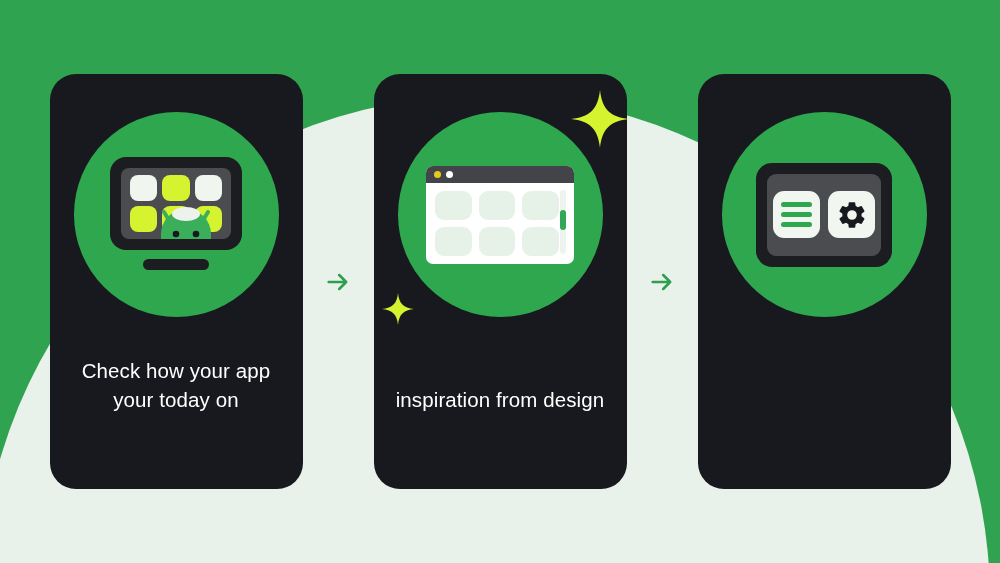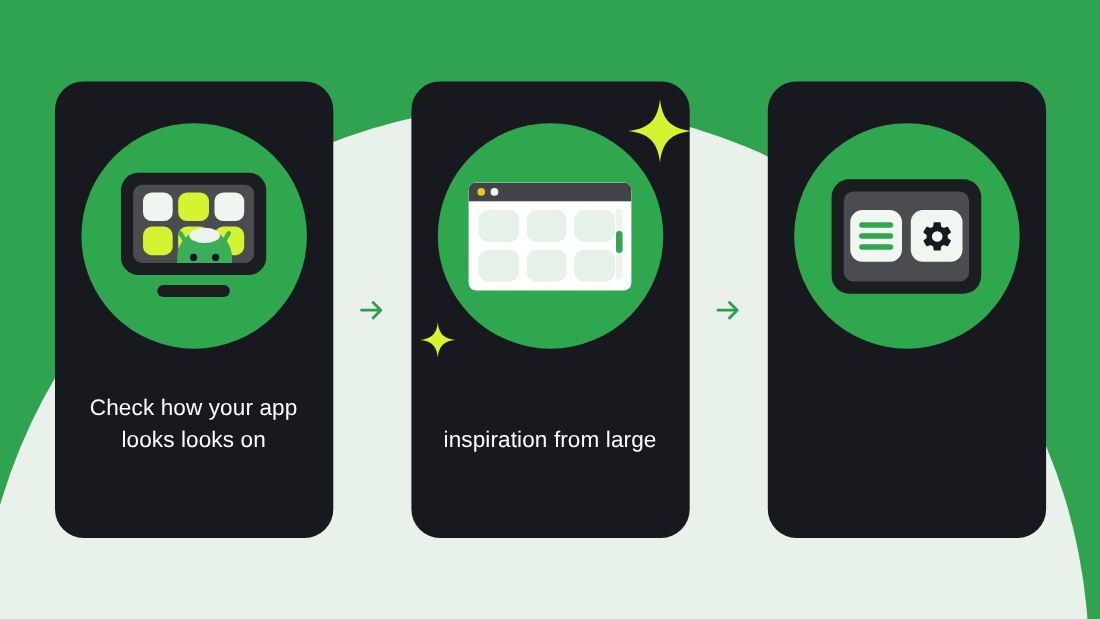--- a/index.html
+++ b/index.html
@@ -208,21 +208,21 @@
                 </svg>
               </div>
             </div>
             <div class="monitor-stand"></div>
           </div>
 
         </div>
       </div>
       <div class="caption">
         <span>Check how your app</span><br>
-        <span>looks looks on</span><br>
+        <span>your today on</span><br>
       </div>
     </div>
 
     <div class="arrow-gap">
       <svg class="arrow-icon" viewBox="0 0 24 24">
         <path d="M4 12 H19 M13 6 L19 12 L13 18" fill="none" stroke="#2E9E4F" stroke-width="2.2" stroke-linecap="round" stroke-linejoin="round"></path>
       </svg>
     </div>
 
     <div class="card">
@@ -256,21 +256,21 @@
           <div class="sparkle" style="bottom:-8px; left:-16px;">
             <svg width="32" height="32" viewBox="0 0 32 32">
               <path d="M16 0 C17 10.5 21.5 15 32 16 C21.5 17 17 21.5 16 32 C15 21.5 10.5 17 0 16 C10.5 15 15 10.5 16 0 Z" fill="#D5F32E"></path>
             </svg>
           </div>
 
         </div>
       </div>
       <div class="caption">
         <br>
-        <span>inspiration from large</span><br>
+        <span>inspiration from design</span><br>
       </div>
     </div>
 
     <div class="arrow-gap">
       <svg class="arrow-icon" viewBox="0 0 24 24">
         <path d="M4 12 H19 M13 6 L19 12 L13 18" fill="none" stroke="#2E9E4F" stroke-width="2.2" stroke-linecap="round" stroke-linejoin="round"></path>
       </svg>
     </div>
 
     <div class="card">

